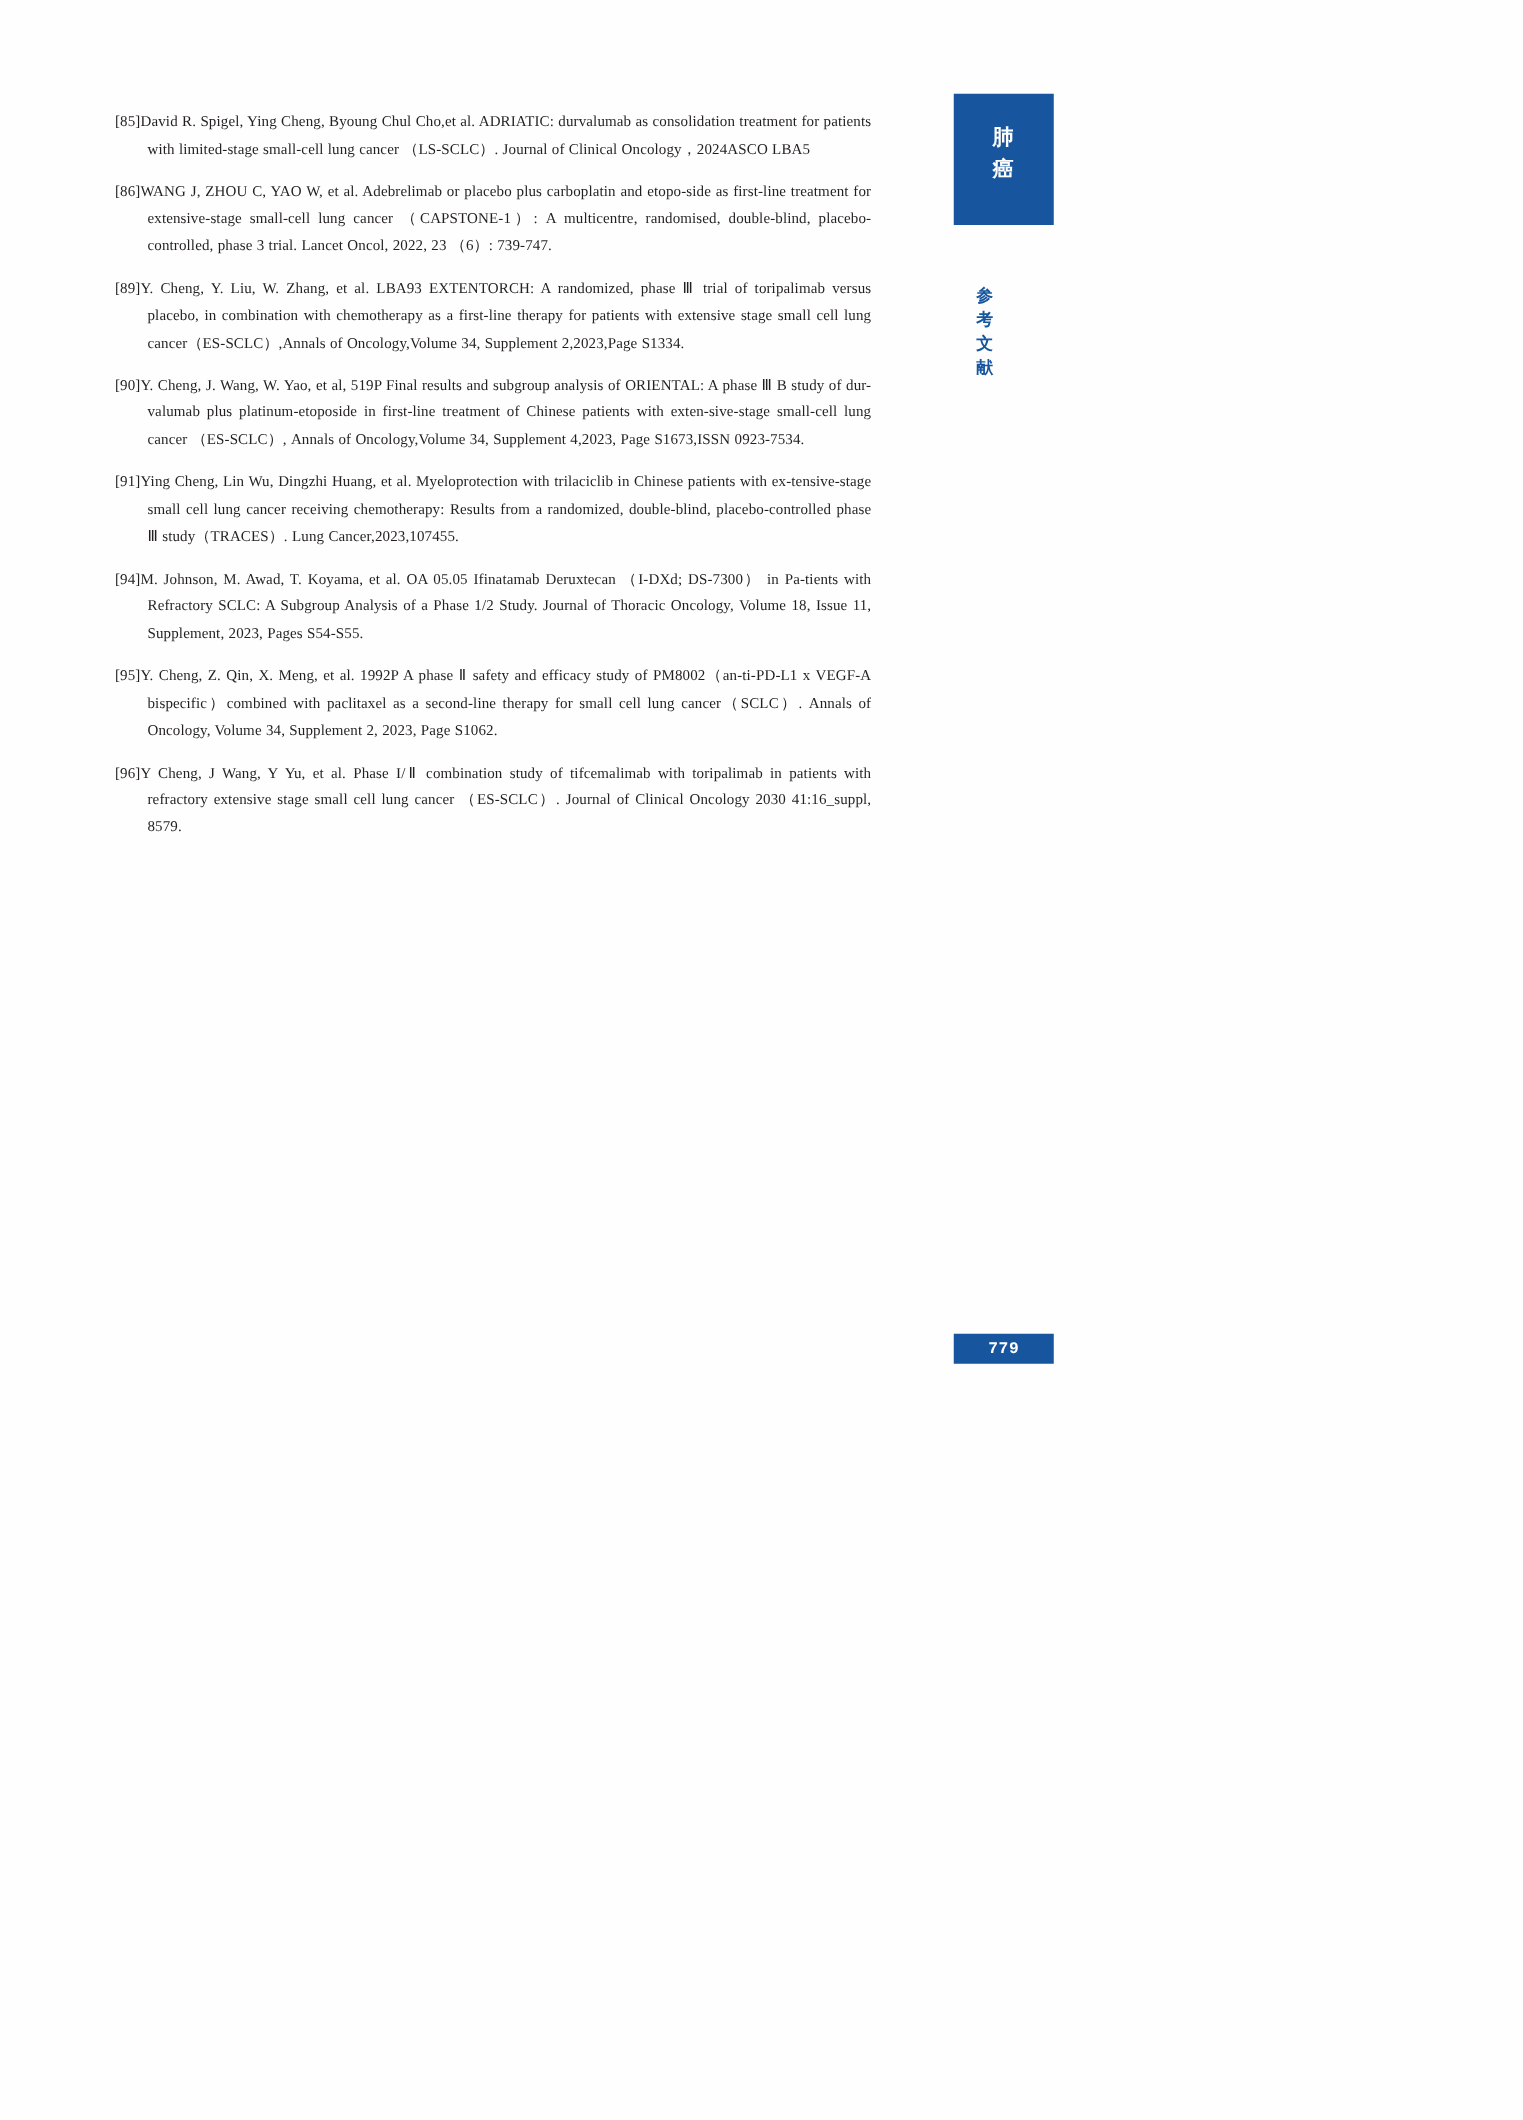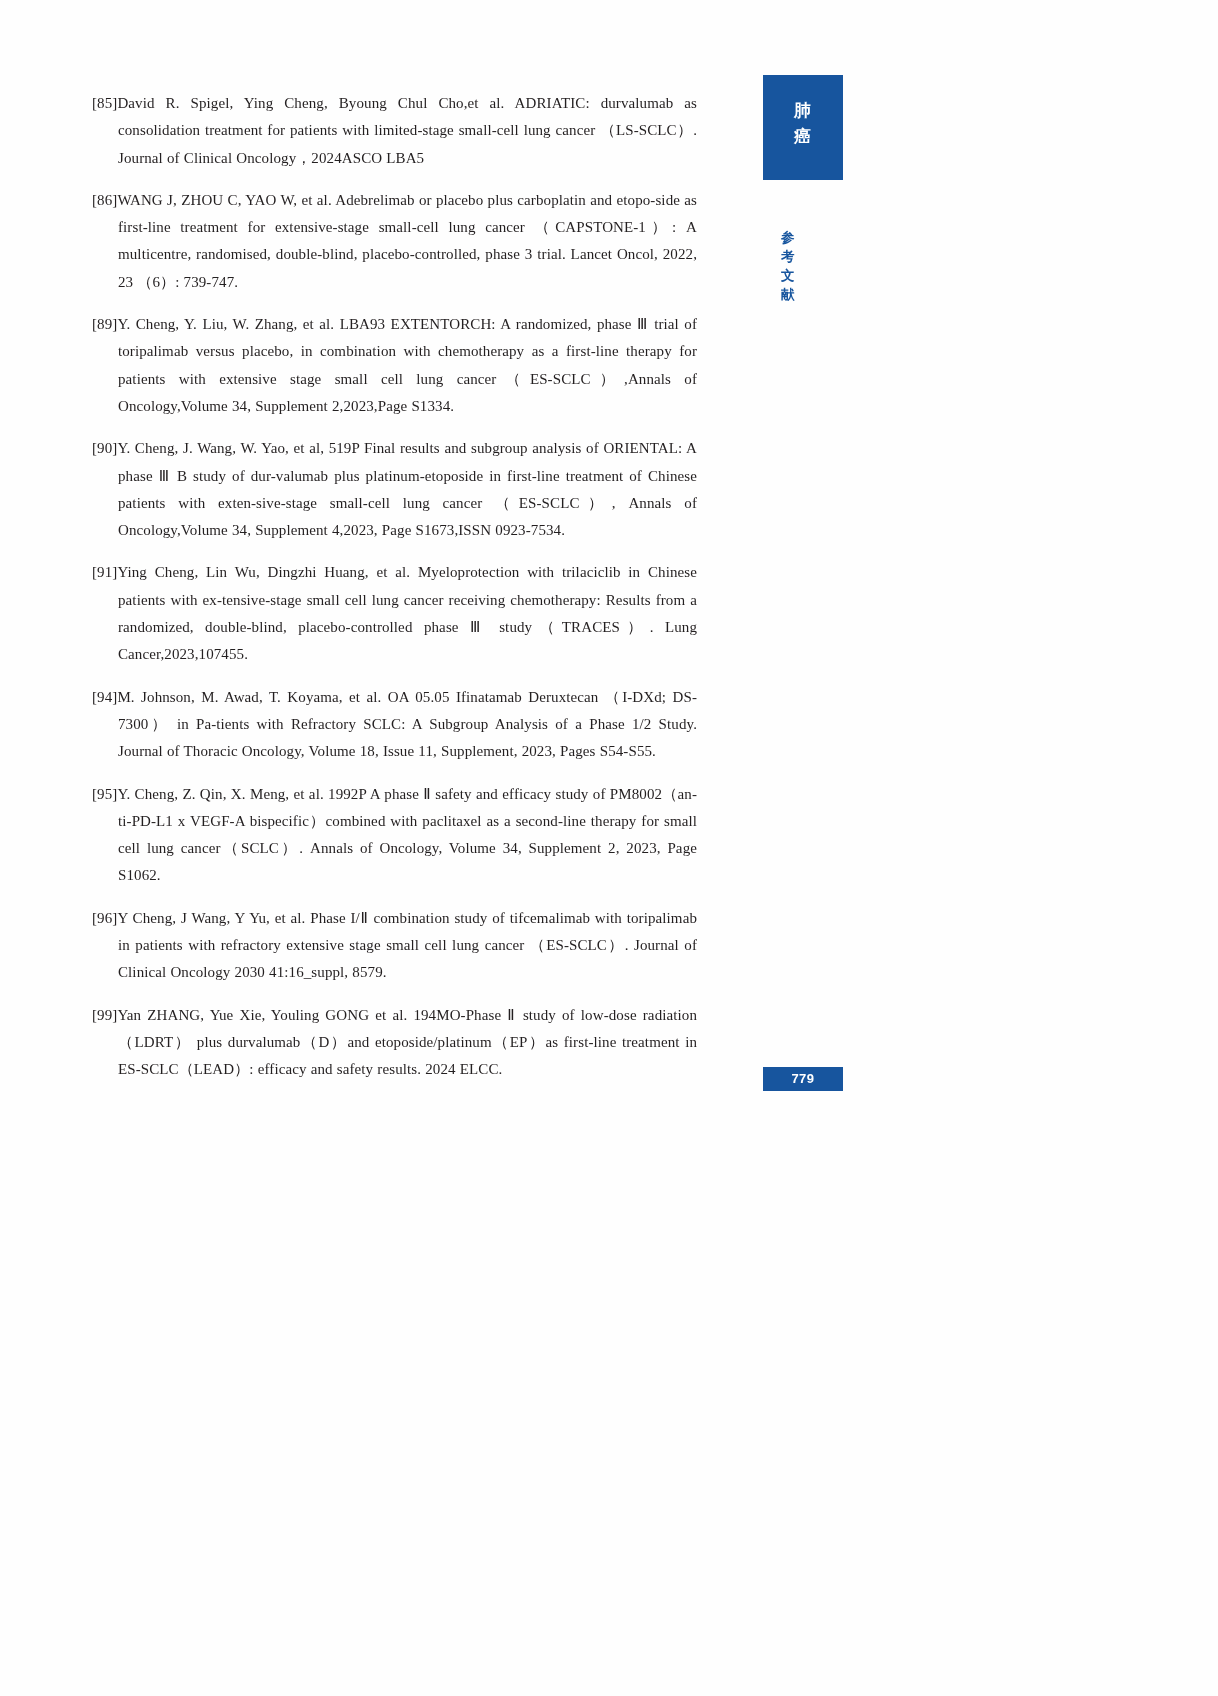--- a/index.html
+++ b/index.html
@@ -56,37 +56,37 @@
   .side-ref span { display: block; }
 
   .page-number {
     position: absolute;
     left: 763px;
     top: 1067px;
     width: 80px;
     height: 24px;
     background: #17559e;
     color: #ffffff;
-    font-family: Liberation Sans, sans-serif;
+    font-family: Liberation Mono, monospace;
     font-weight: bold;
     font-size: 13px;
     line-height: 24px;
     text-align: center;
     letter-spacing: 0.5px;
   }
 
   
   .ref-list {
     position: absolute;
     left: 92px;
     top: 75px;
     width: 605px;
   }
   .ref-item {
-    font-size: 15px;
+    font-size: 12px;
     line-height: 1.82;
     text-align: justify;
     text-justify: inter-word;
     margin-bottom: 3.2px;
     padding-left: 26px;
     text-indent: -26px;
     letter-spacing: 0.1px;
     word-spacing: 0.3px;
   }
   .ref-item:last-child { margin-bottom: 0; }
@@ -98,21 +98,20 @@
 
   <div class="ref-list">
     <p class="ref-item">[85]David R. Spigel, Ying Cheng, Byoung Chul Cho,et al. ADRIATIC: durvalumab as consolidation treatment for patients with limited-stage small-cell lung cancer （LS-SCLC）. Journal of Clinical Oncology，2024ASCO LBA5</p>
     <p class="ref-item">[86]WANG J, ZHOU C, YAO W, et al. Adebrelimab or placebo plus carboplatin and etopo-side as first-line treatment for extensive-stage small-cell lung cancer （CAPSTONE-1）: A multicentre, randomised, double-blind, placebo-controlled, phase 3 trial. Lancet Oncol, 2022, 23 （6）: 739-747.</p>
     <p class="ref-item">[89]Y. Cheng, Y. Liu, W. Zhang, et al. LBA93 EXTENTORCH: A randomized, phase Ⅲ trial of toripalimab versus placebo, in combination with chemotherapy as a first-line therapy for patients with extensive stage small cell lung cancer（ES-SCLC）,Annals of Oncology,Volume 34, Supplement 2,2023,Page S1334.</p>
     <p class="ref-item">[90]Y. Cheng, J. Wang, W. Yao, et al, 519P Final results and subgroup analysis of ORIENTAL: A phase Ⅲ B study of dur-valumab plus platinum-etoposide in first-line treatment of Chinese patients with exten-sive-stage small-cell lung cancer （ES-SCLC）, Annals of Oncology,Volume 34, Supplement 4,2023, Page S1673,ISSN 0923-7534.</p>
     <p class="ref-item">[91]Ying Cheng, Lin Wu, Dingzhi Huang, et al. Myeloprotection with trilaciclib in Chinese patients with ex-tensive-stage small cell lung cancer receiving chemotherapy: Results from a randomized, double-blind, placebo-controlled phase Ⅲ study（TRACES）. Lung Cancer,2023,107455.</p>
     <p class="ref-item">[94]M. Johnson, M. Awad, T. Koyama, et al. OA 05.05 Ifinatamab Deruxtecan （I-DXd; DS-7300） in Pa-tients with Refractory SCLC: A Subgroup Analysis of a Phase 1/2 Study. Journal of Thoracic Oncology, Volume 18, Issue 11, Supplement, 2023, Pages S54-S55.</p>
     <p class="ref-item">[95]Y. Cheng, Z. Qin, X. Meng, et al. 1992P A phase Ⅱ safety and efficacy study of PM8002（an-ti-PD-L1 x VEGF-A bispecific）combined with paclitaxel as a second-line therapy for small cell lung cancer（SCLC）. Annals of Oncology, Volume 34, Supplement 2, 2023, Page S1062.</p>
     <p class="ref-item">[96]Y Cheng, J Wang, Y Yu, et al. Phase I/Ⅱ combination study of tifcemalimab with toripalimab in patients with refractory extensive stage small cell lung cancer （ES-SCLC）. Journal of Clinical Oncology 2030 41:16_suppl, 8579.</p>
-    <p class="ref-item">[99]Yan ZHANG, Yue Xie, Youling GONG et al. 194MO-Phase Ⅱ study of low-dose radiation （LDRT） plus durvalumab（D）and etoposide/platinum（EP）as first-line treatment in ES-SCLC（LEAD）: efficacy and safety results. 2024 ELCC.</p>
   </div>
 
   <div class="side-tab">
     <span>肺</span>
     <span>癌</span>
   </div>
 
   <div class="side-ref">
     <span>参</span>
     <span>考</span>

